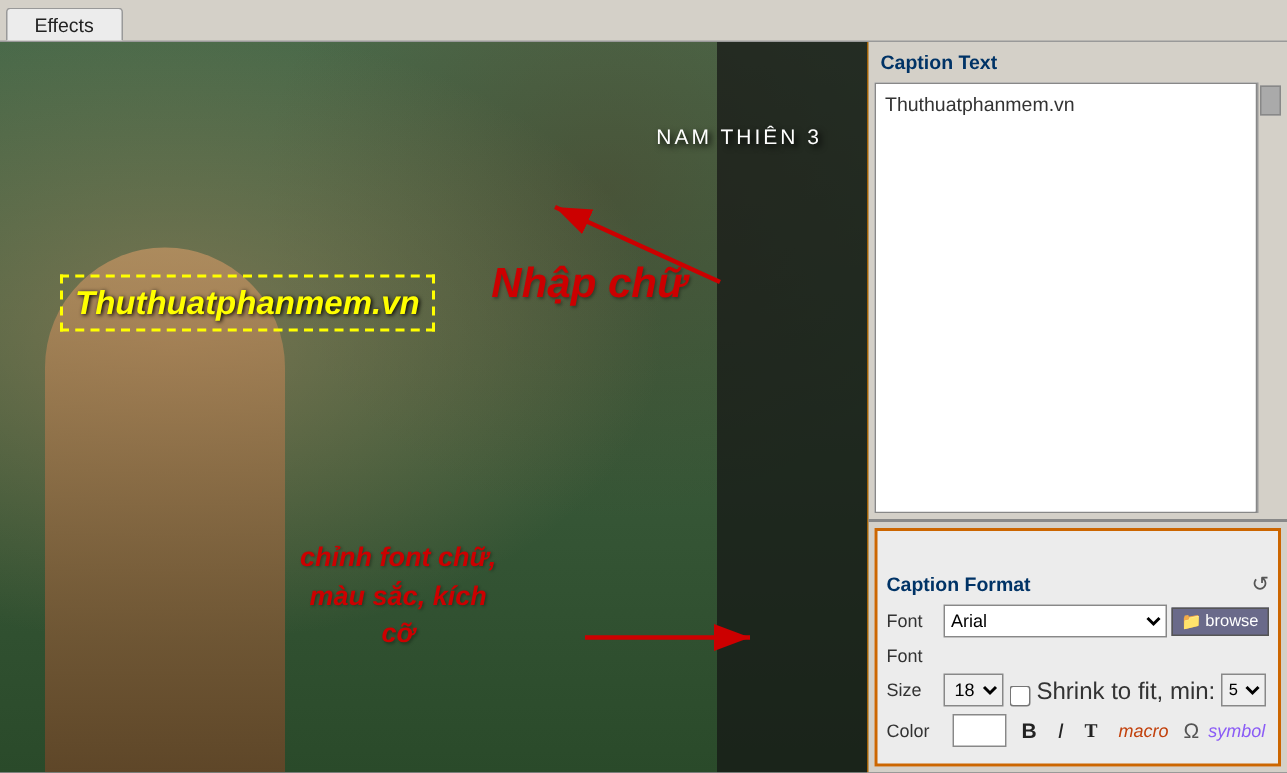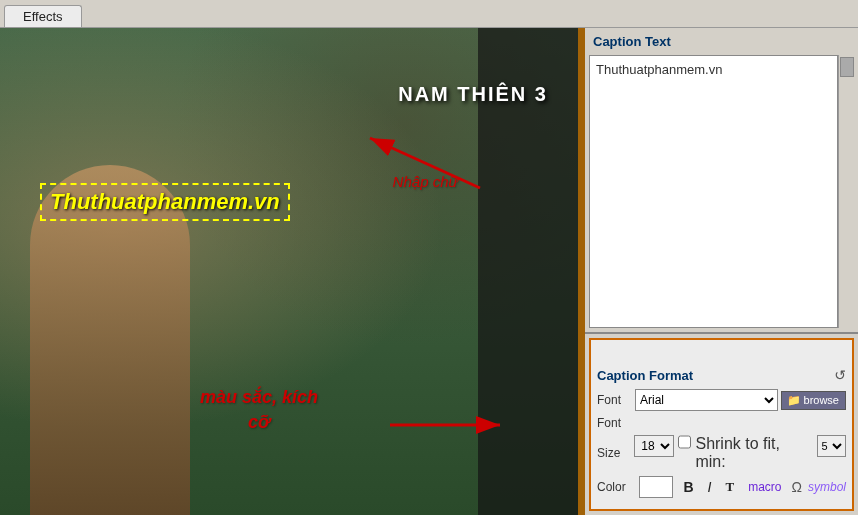--- a/index.html
+++ b/index.html
@@ -77,22 +77,22 @@
     .logo-phan { color: #ffffff; }
     .logo-mem { color: #ffff00; }
     .logo-vn { color: #ffffff; }
 
     
     .image-title {
       position: absolute;
       top: 55px;
       right: 30px;
       color: #fff;
-      font-size: 20px;
-      font-weight: bold;
+      font-size: 14px;
+      font-weight: normal;
       text-shadow: 2px 2px 4px #000;
       letter-spacing: 2px;
     }
 
     
     .caption-on-image {
       position: absolute;
       top: 155px;
       left: 40px;
       color: #ffff00;
@@ -103,23 +103,23 @@
       padding: 4px 8px;
       text-shadow: 1px 1px 3px #000;
     }
 
     
     .nhap-chu-label {
       position: absolute;
       top: 145px;
       right: 120px;
       color: #cc0000;
-      font-size: 15px;
-      font-style: italic;
-      font-weight: normal;
+      font-size: 28px;
+      font-style: italic;
+      font-weight: bold;
       text-shadow: 1px 1px 2px rgba(0,0,0,0.3);
     }
 
     
     .arrow-svg-1 {
       position: absolute;
       top: 100px;
       left: 380px;
     }
 
@@ -136,21 +136,21 @@
       text-shadow: 1px 1px 2px rgba(0,0,0,0.3);
       line-height: 1.4;
     }
 
     
     .right-panel {
       width: 280px;
       display: flex;
       flex-direction: column;
       background: #d4d0c8;
-      border-left: 7px solid #a16207;
+      border-left: 1px solid #a16207;
     }
 
     
     .caption-text-section {
       flex: 1;
       display: flex;
       flex-direction: column;
       border-bottom: 2px solid #888;
       padding: 4px;
     }
@@ -262,21 +262,21 @@
       font-size: 11px;
       cursor: pointer;
       margin-left: 3px;
       display: flex;
       align-items: center;
       gap: 2px;
     }
 
     .size-row {
       display: flex;
-      align-items: flex-start;
+      align-items: flex-end;
       gap: 4px;
       font-size: 12px;
     }
 
     .size-input-small {
       width: 40px;
       height: 22px;
       font-size: 12px;
       border: 1px solid #888;
       text-align: center;
@@ -333,23 +333,24 @@
       font-size: 13px;
       color: #222;
       cursor: pointer;
       font-family: serif;
       font-weight: bold;
       padding: 1px 4px;
     }
 
     .macro-btn {
       font-size: 12px;
-      color: #6d28d9;
+      color: #c2410c;
       cursor: pointer;
       padding: 1px 4px;
+      font-style: italic;
     }
 
     .symbol-btn {
       font-size: 12px;
       color: #8b5cf6;
       cursor: pointer;
       font-style: italic;
     }
   </style>
 </head>
@@ -390,21 +391,21 @@
         <svg width="120" height="30" style="position:absolute;bottom:75px;left:390px;">
           <defs>
             <marker id="arrowhead2" markerWidth="8" markerHeight="6" refX="8" refY="3" orient="auto">
               <polygon points="0 0, 8 3, 0 6" fill="#cc0000"></polygon>
             </marker>
           </defs>
           <line x1="0" y1="15" x2="110" y2="15" stroke="#cc0000" stroke-width="3" marker-end="url(#arrowhead2)"></line>
         </svg>
 
         <div class="chinh-font-label">
-          <br>
+          <span>chỉnh font chữ,</span><br>
           <span>màu sắc, kích</span><br>
           <span>cỡ</span>
         </div>
 
       </div>
     </div>
 
     <div class="right-panel">
 
       <div class="caption-text-section">

